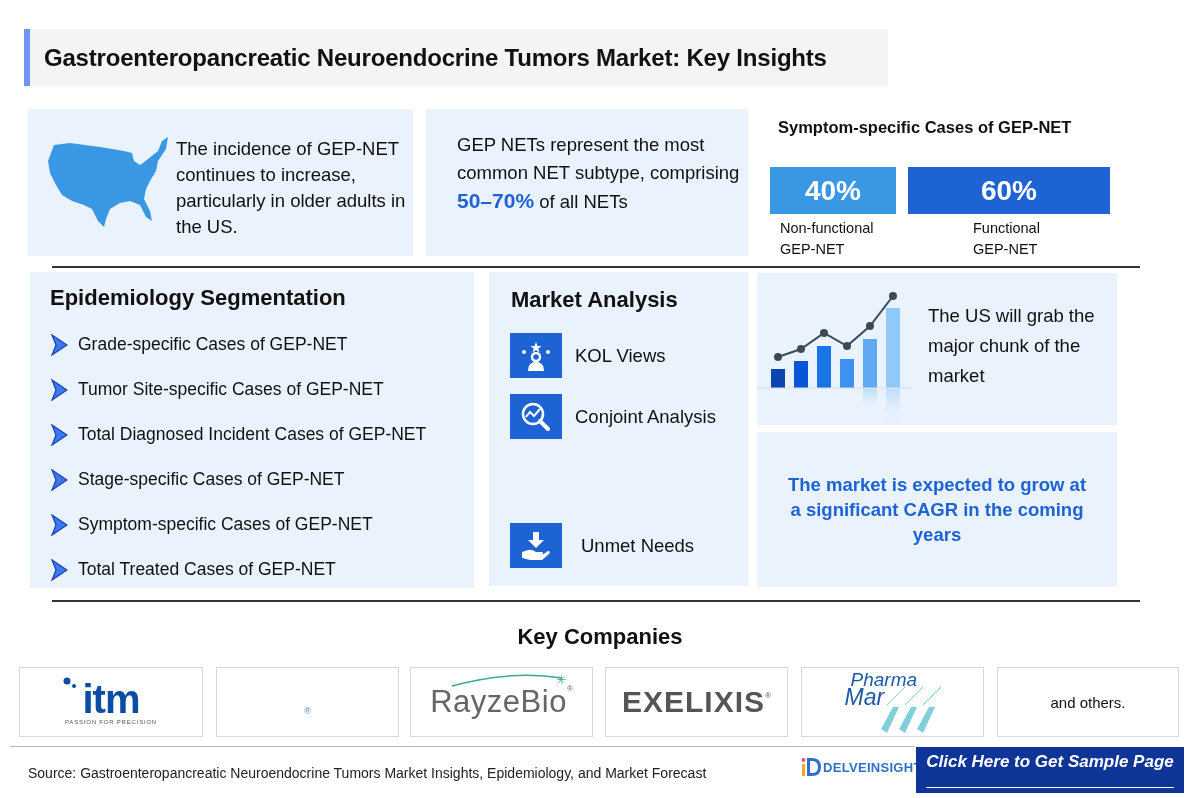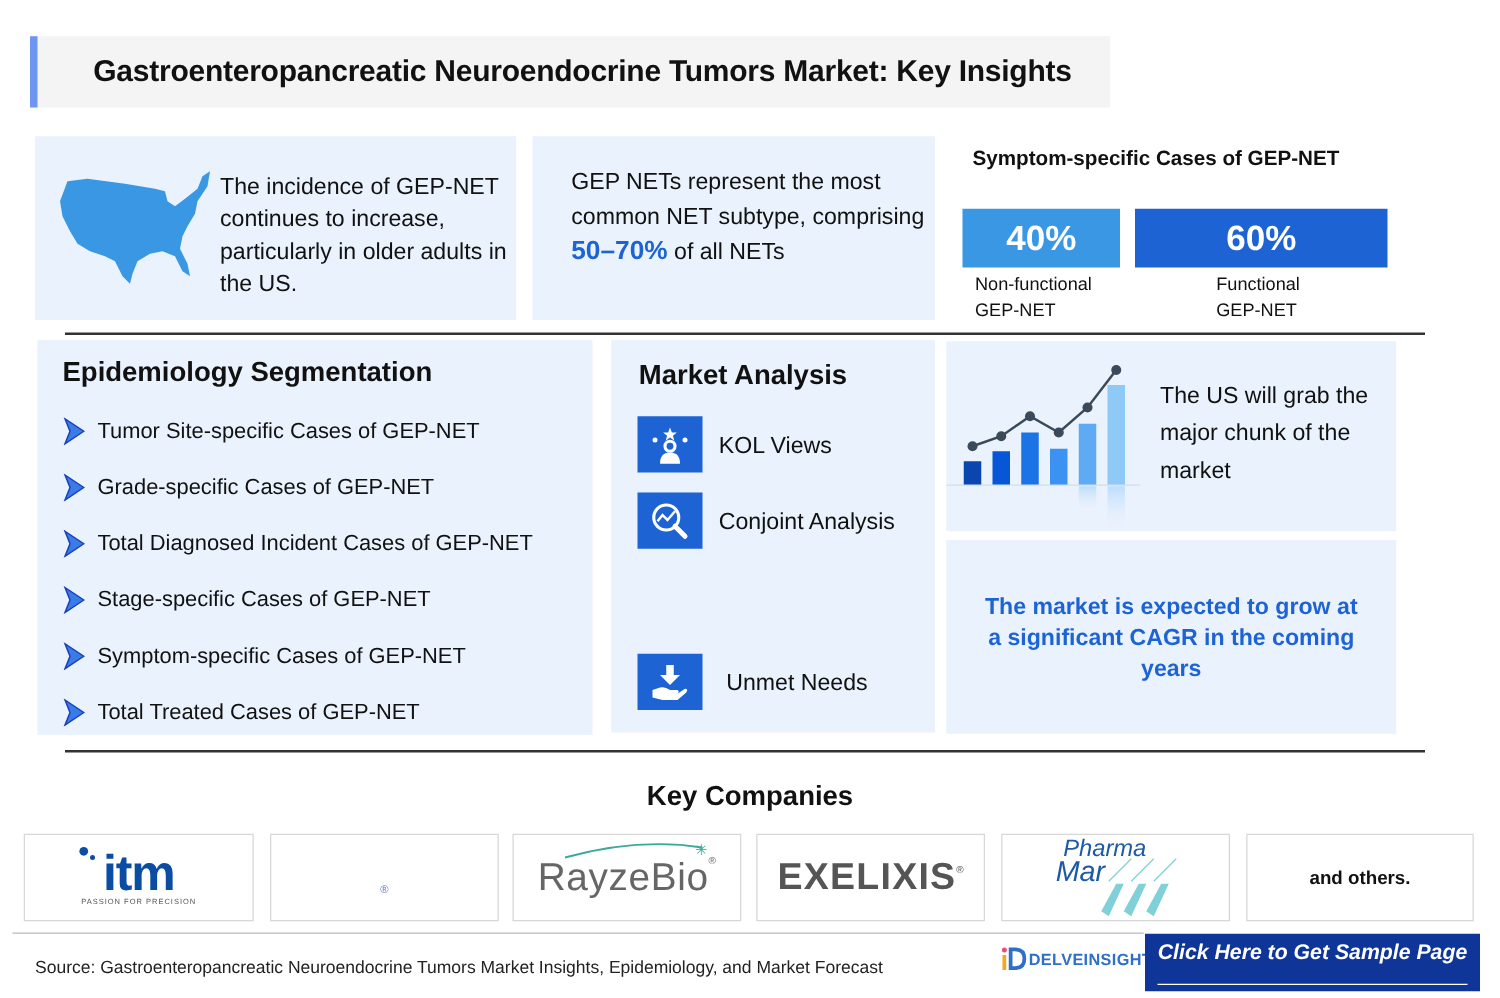--- a/index.html
+++ b/index.html
@@ -1,18 +1,18 @@
 <!DOCTYPE html>
 <html><head>
 <meta charset="utf-8">
 <style>
   * { box-sizing: border-box; margin: 0; padding: 0; }
   html, body { width: 1200px; height: 798px; background: #ffffff; overflow: hidden; }
   body { font-family: "Liberation Sans", "DejaVu Sans", sans-serif; color: #111; position: relative; }
-  .abs { position: absolute; justify-content: center; }
+  .abs { position: absolute; }
 
   .title-box { left: 24px; top: 29px; width: 864px; height: 57px; background: #f4f4f4; border-left: 6px solid #6f95f3; display: flex; align-items: center; padding-left: 14px; }
   .title-box span { font-size: 24px; font-weight: bold; color: #111; letter-spacing: -0.2px; }
 
   .card { background: #eaf2fd; }
 
   .c1 { left: 28px; top: 109px; width: 385px; height: 147px; }
   .c1 .map { position: absolute; left: 12px; top: 20px; }
   .c1 .txt { position: absolute; left: 148px; top: 27px; font-size: 18.5px; line-height: 26px; color: #111; width: 230px; }
 
@@ -86,27 +86,27 @@
 
 <div class="abs rule" style="left:52px; top:266px; width:1088px;"></div>
 
 <div class="abs card c3">
   <h2>Epidemiology Segmentation</h2>
   <ul>
     <li>
         <svg width="18" height="22" viewBox="0 0 18 22">
           <path d="M2 1 L17 11 L2 21 L6 11 Z" fill="#3a7be8" stroke="#1a3fb8" stroke-width="1.2"></path>
         </svg>
+        <span>Grade-specific Cases of GEP-NET</span>
+      </li>
+    <li>
+        <svg width="18" height="22" viewBox="0 0 18 22">
+          <path d="M2 1 L17 11 L2 21 L6 11 Z" fill="#3a7be8" stroke="#1a3fb8" stroke-width="1.2"></path>
+        </svg>
         <span>Tumor Site-specific Cases of GEP-NET</span>
-      </li>
-    <li>
-        <svg width="18" height="22" viewBox="0 0 18 22">
-          <path d="M2 1 L17 11 L2 21 L6 11 Z" fill="#3a7be8" stroke="#1a3fb8" stroke-width="1.2"></path>
-        </svg>
-        <span>Grade-specific Cases of GEP-NET</span>
       </li>
     <li>
         <svg width="18" height="22" viewBox="0 0 18 22">
           <path d="M2 1 L17 11 L2 21 L6 11 Z" fill="#3a7be8" stroke="#1a3fb8" stroke-width="1.2"></path>
         </svg>
         <span>Total Diagnosed Incident Cases of GEP-NET</span>
       </li>
     <li>
         <svg width="18" height="22" viewBox="0 0 18 22">
           <path d="M2 1 L17 11 L2 21 L6 11 Z" fill="#3a7be8" stroke="#1a3fb8" stroke-width="1.2"></path>
@@ -239,21 +239,21 @@
         <polygon points="26,44 38,22 44,22 32,48" fill="#7fd0d8"></polygon>
         <polygon points="44,44 56,22 62,22 50,48" fill="#7fd0d8"></polygon>
       <line x1="14" y1="20" x2="32" y2="2" stroke="#7fd0d8" stroke-width="1"></line>
         <line x1="32" y1="20" x2="50" y2="2" stroke="#7fd0d8" stroke-width="1"></line>
         <line x1="50" y1="20" x2="68" y2="2" stroke="#7fd0d8" stroke-width="1"></line>
     </svg>
   </div>
 </div>
 
 <div class="abs logo-box" style="left:997px; width:182px;">
-  <span style="font-size:15px; color:#111;font-weight:bold;">and others.</span>
+  <span style="font-size:15px; color:#111;">and others.</span>
 </div>
 
 <div class="abs footer-line"></div>
 <div class="abs source">Source: Gastroenteropancreatic Neuroendocrine Tumors Market Insights, Epidemiology, and Market Forecast</div>
 <div class="abs" style="left:800px; top:756px; display:flex; align-items:center;">
   <svg width="22" height="22" viewBox="0 0 22 22">
       <rect x="2" y="8" width="3" height="12" fill="#f5a623"></rect>
       <circle cx="3.5" cy="4" r="2" fill="#e94e77"></circle>
       <path d="M7 2 H12 Q21 2 21 11 Q21 20 12 20 H7 Z M10 5 V17 H12 Q18 17 18 11 Q18 5 12 5 Z" fill="#2e6fc7"></path>
     </svg>

